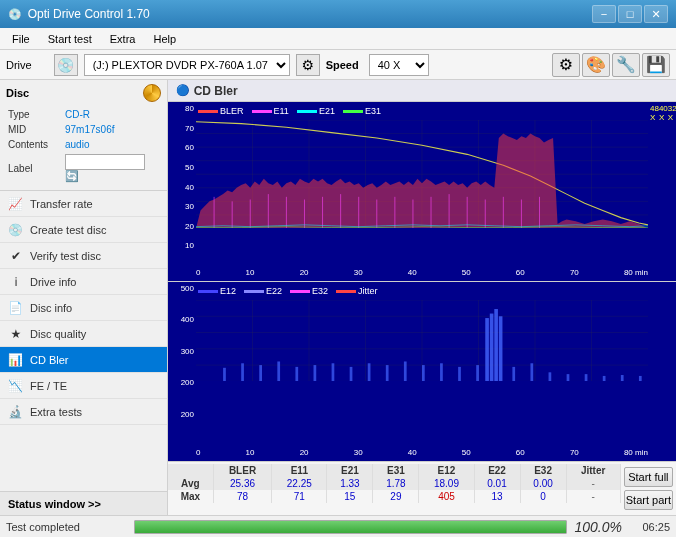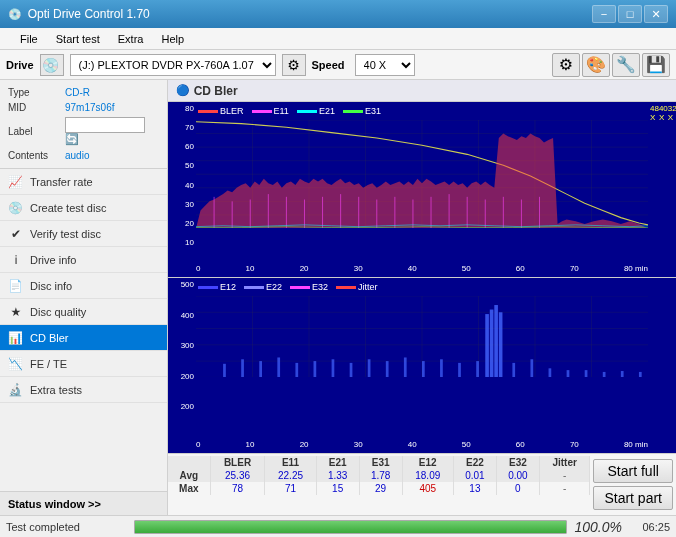--- a/index.html
+++ b/index.html
@@ -24,42 +24,42 @@
       font-size: 11px; cursor: pointer; display: flex; align-items: center; justify-content: center;
       border-radius: 2px;
     }
 
     
     .menubar {
       background: #f5f5f5;
       height: 22px;
       display: flex;
       align-items: center;
-      padding: 0 12px;
+      padding: 0 4px;
       border-bottom: 1px solid #d0d0d0;
       gap: 2px;
     }
     .menu-item {
       padding: 2px 8px;
       cursor: pointer;
       border-radius: 2px;
       font-size: 11px;
     }
 
     
     .drivebar {
       background: #f5f5f5;
       height: 30px;
       display: flex;
       align-items: center;
       padding: 0 6px;
       border-bottom: 1px solid #d0d0d0;
       gap: 6px;
     }
-    .drive-label { font-size: 11px; font-weight: bold; margin-right: 0; }
+    .drive-label { font-size: 11px; font-weight: normal; margin-right: 16px; }
     .drive-select {
       height: 22px;
       border: 1px solid #aaa;
       background: white;
       font-size: 11px;
       padding: 0 4px;
       min-width: 180px;
     }
     .speed-label { font-size: 11px; font-weight: bold; margin-right: 4px; }
     .speed-select {
@@ -293,22 +293,22 @@
     
     .btn-area {
       display: flex;
       flex-direction: column;
       gap: 3px;
       padding: 3px;
     }
     .action-btn {
       background: linear-gradient(to bottom, #f5f5f5, #e0e0e0);
       border: 1px solid #aaa;
-      font-size: 14px;
-      padding: 3px 10px;
+      font-size: 11px;
+      padding: 3px 1px;
       cursor: pointer;
       border-radius: 2px;
       white-space: nowrap;
     }
 
     .stats-row { display: flex; align-items: stretch; }
     .stats-main { flex: 1; }
 
     
     .statusbar {
@@ -384,40 +384,44 @@
     <div class="toolbar-icon">🔧</div>
     <div class="toolbar-icon">💾</div>
   </div>
 </div>
 
 <div class="main-layout">
 
   <div class="sidebar">
 
     <div class="disc-panel">
+      <div class="disc-panel-header">
+        <span class="disc-panel-title">Disc</span>
+        <div class="disc-spin-icon"></div>
+      </div>
       <table class="disc-table">
         <tbody>
             <tr>
           <td>Type</td>
           <td style="color:#0078d7">CD-R</td>
         </tr>
         <tr>
           <td>MID</td>
           <td style="color:#0078d7">97m17s06f</td>
         </tr>
         <tr>
+          <td>Contents</td>
+          <td style="color:#0078d7">audio</td>
+        </tr>
+        <tr>
           <td>Label</td>
           <td>
             <input class="disc-label-input" type="text" style="">
             <span style="cursor:pointer;font-size:11px;">🔄</span>
           </td>
-        </tr>
-        <tr>
-          <td>Contents</td>
-          <td style="color:#0078d7">audio</td>
         </tr>
       </tbody>
         </table>
     </div>
 
     <div class="sidebar-nav">
       <div class="nav-item">
         <span class="nav-icon">📈</span>
         <span>Transfer rate</span>
       </div>

